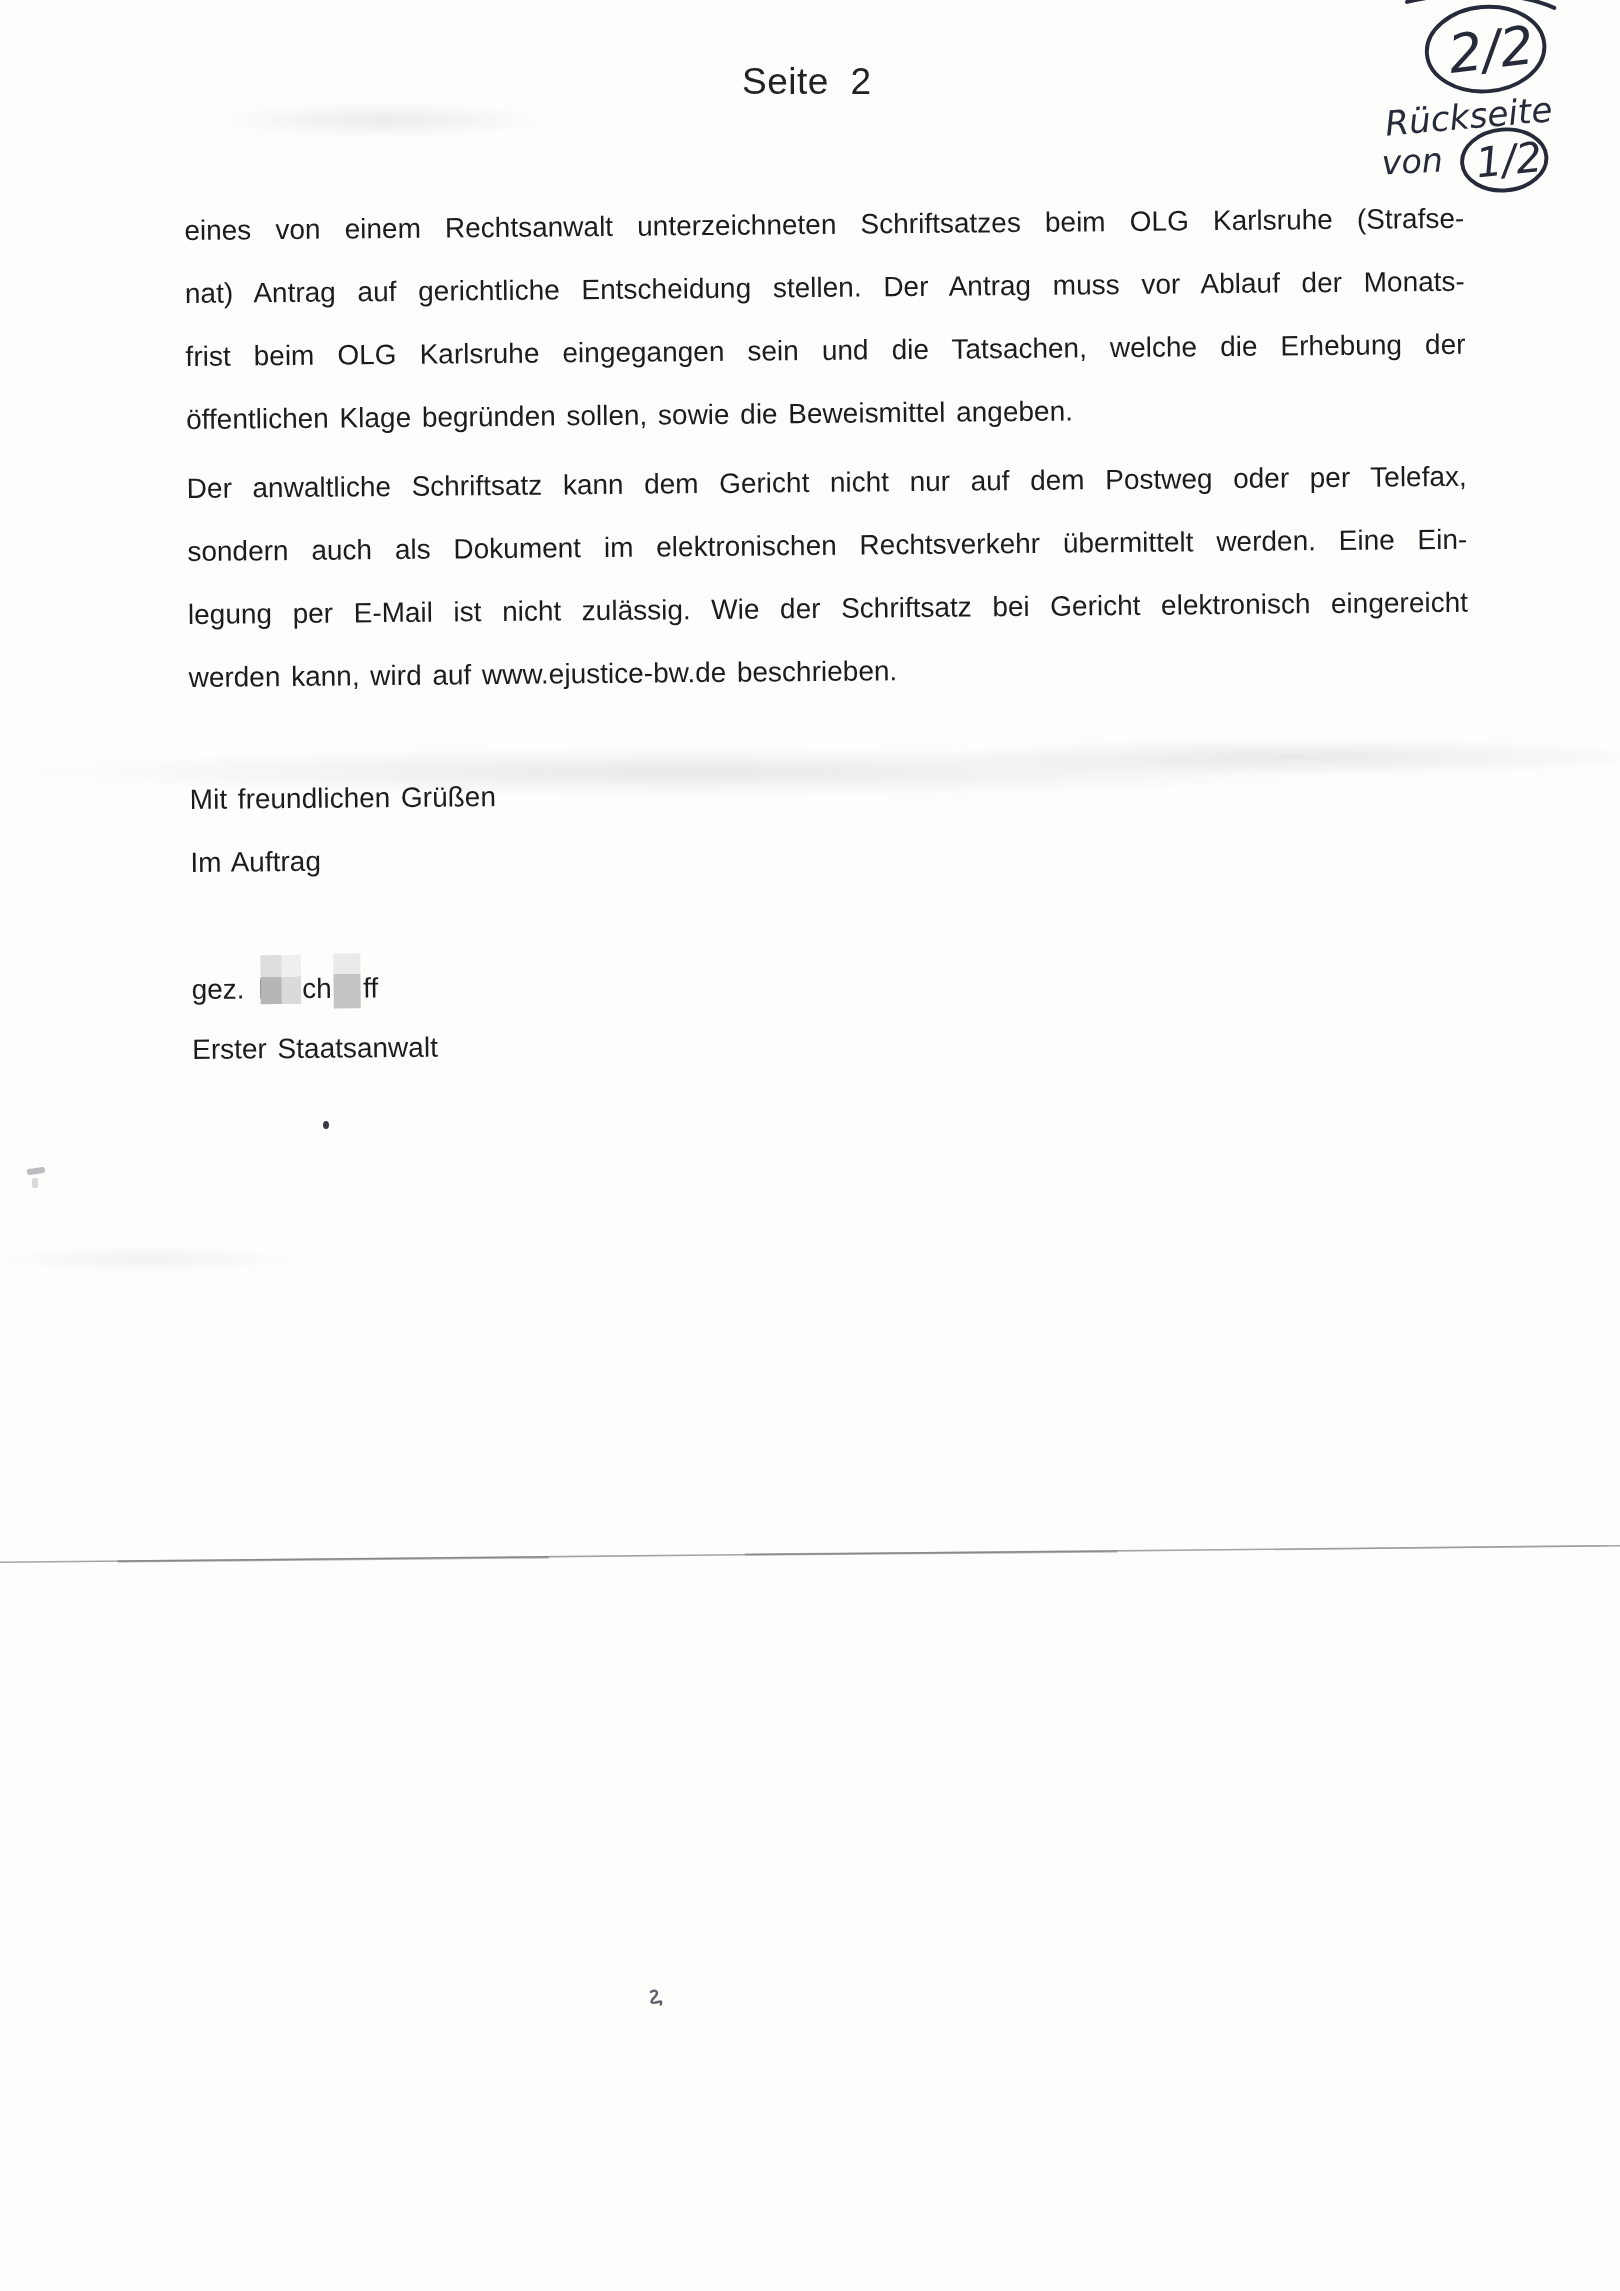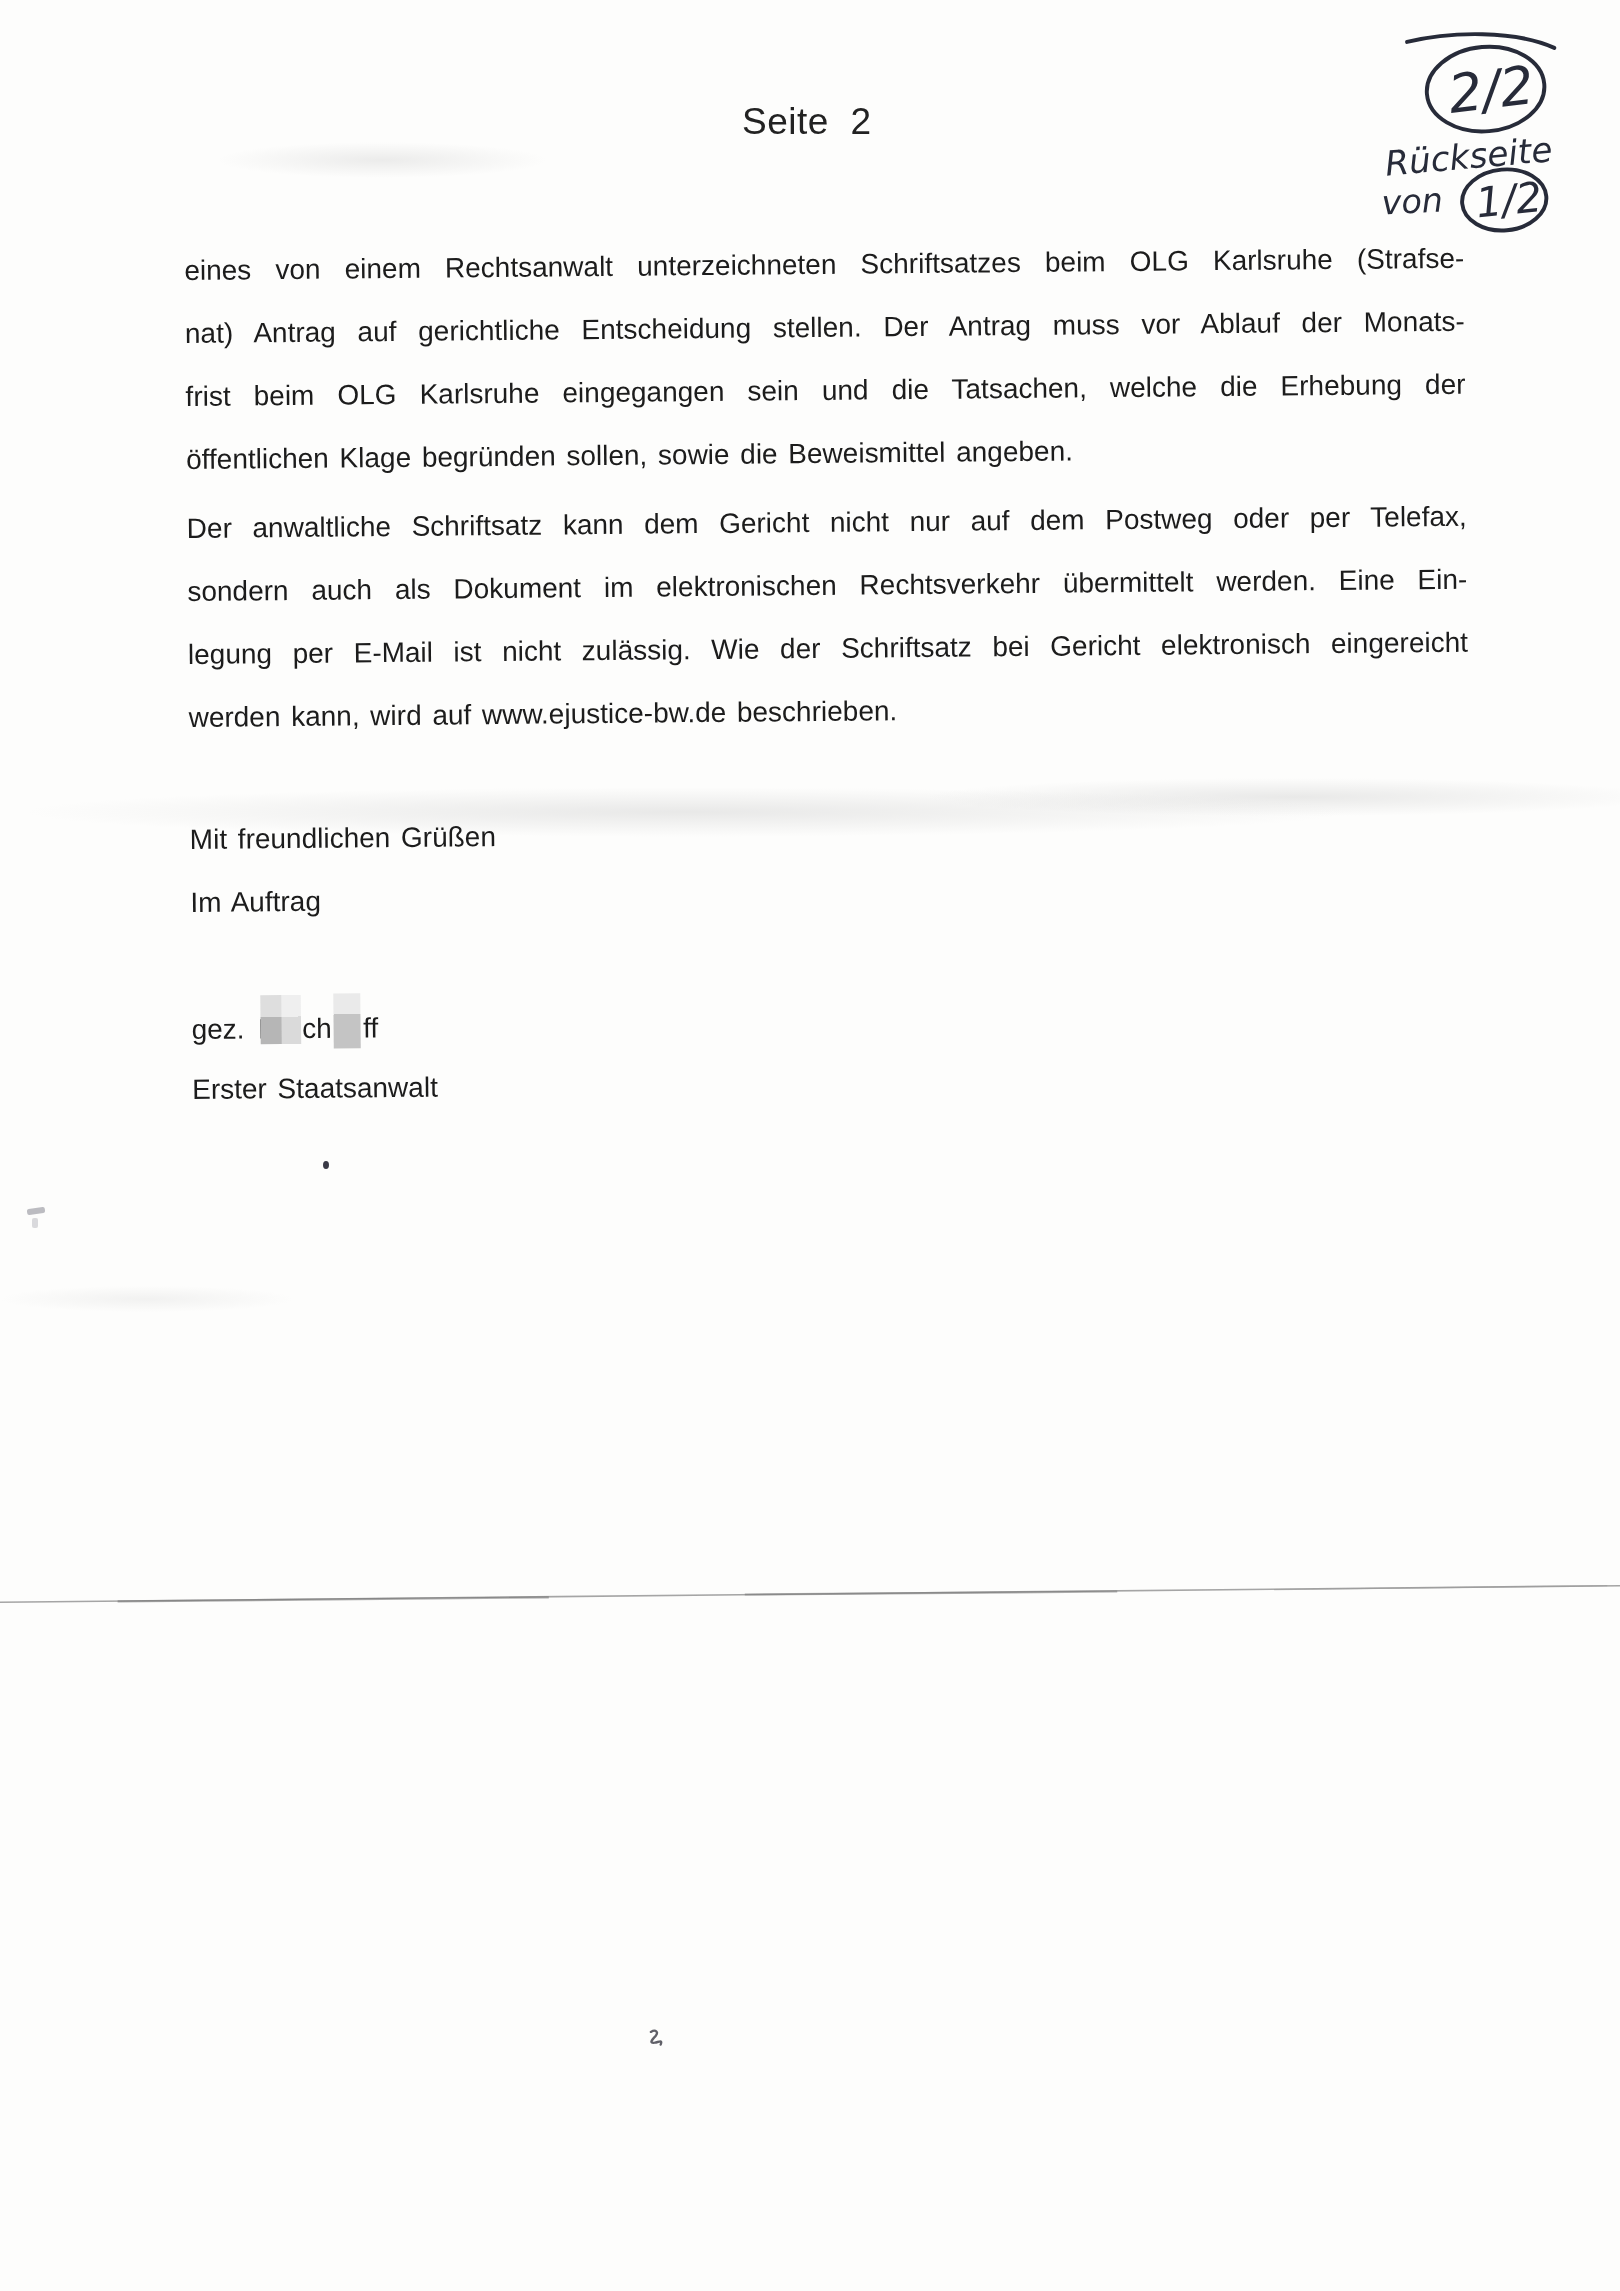--- a/index.html
+++ b/index.html
@@ -2,21 +2,21 @@
 <html><head>
 <meta charset="utf-8">
 <style>
   html,body{margin:0;padding:0;}
   body{
     width:1620px;height:2292px;position:relative;overflow:hidden;
     background:#fdfdfc;
     font-family:"Liberation Sans","DejaVu Sans",sans-serif;
     color:#1c1c1c;
   }
-  .sheet{position:absolute;inset:0;margin-top:40px;}
+  .sheet{position:absolute;inset:0;}
   
   .sheet::before{
     content:"";position:absolute;inset:0;pointer-events:none;
     background:
       radial-gradient(235px 25.5px at 382px 120px, rgba(190,190,190,.28), rgba(190,190,190,0) 70%),
       radial-gradient(882px 33px at 686px 772px, rgba(185,185,185,.30), rgba(185,185,185,0) 75%),
       radial-gradient(490px 25.5px at 1294px 757px, rgba(175,175,175,.26), rgba(175,175,175,0) 75%),
       radial-gradient(196px 17.6px at 147px 1259px, rgba(200,200,200,.22), rgba(200,200,200,0) 75%);
   }
   .page-label{

